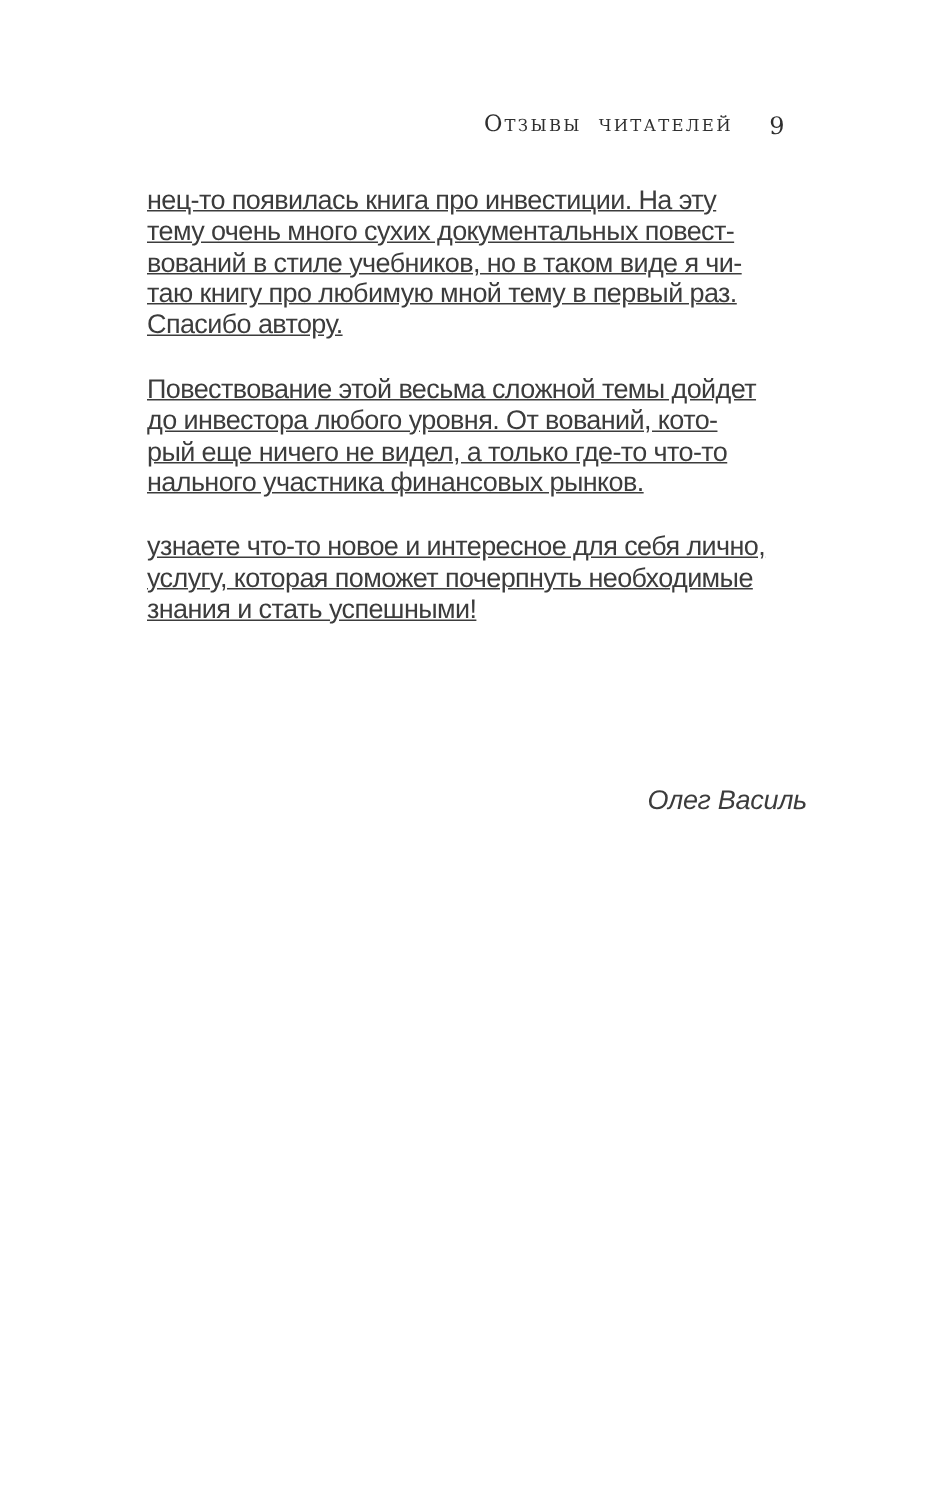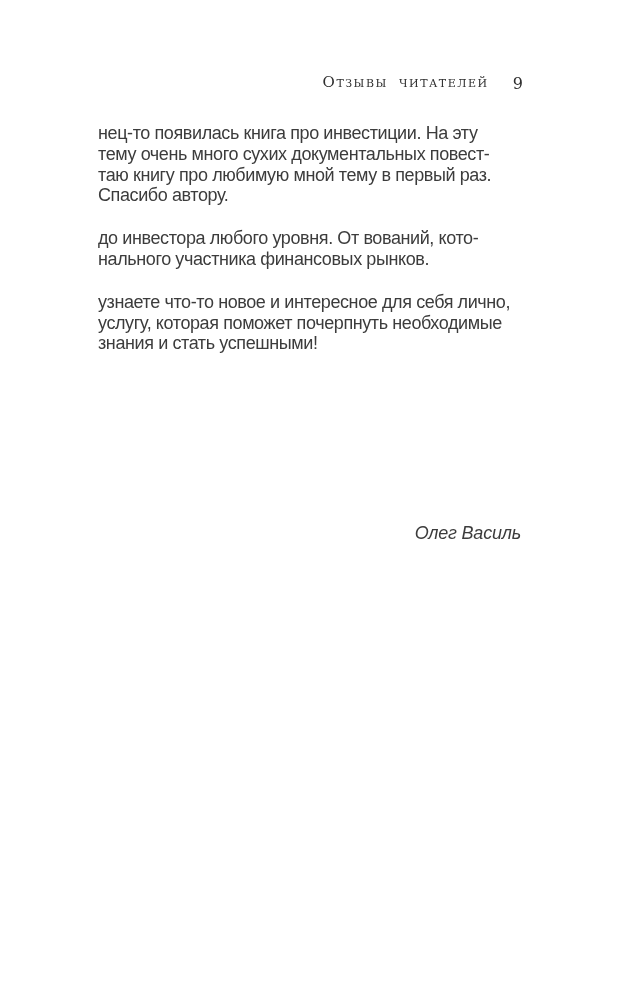--- a/index.html
+++ b/index.html
@@ -46,27 +46,28 @@
     left: 98px;
     top: 123px;
     width: 430px;
     font-size: 18px;
     line-height: 20.8px;
     letter-spacing: -0.4px;
     color: #3c3c3c;
   }
   .paragraph {
     margin: 0 0 22px 0;
+    text-decoration: underline;
   }
   .line {
     white-space: nowrap;
   }
   .signature {
     position: absolute;
-    left: 96px;
+    left: 113px;
     top: 523px;
     width: 425px;
     text-align: right;
     font-size: 18px;
     font-style: italic;
     letter-spacing: -0.2px;
     color: #3c3c3c;
   }
 </style>
 </head>
@@ -76,25 +77,28 @@
 
   <div class="header" style="color: rgb(47, 47, 47);">
     <span class="running-title">Отзывы читателей</span>
     <span class="page-number">9</span>
   </div>
 
   <div class="text-block" id="text-block" style="color: rgb(60, 60, 60);">
       <div class="paragraph">
         <div class="line">нец-то появилась книга про инвестиции. На эту</div>
         <div class="line">тему очень много сухих документальных повест-</div>
+        <div class="line">вований в стиле учебников, но в таком виде я чи-</div>
         <div class="line">таю книгу про любимую мной тему в первый раз.</div>
         <div class="line">Спасибо автору.</div>
       </div>
       <div class="paragraph">
+        <div class="line">Повествование этой весьма сложной темы дойдет</div>
         <div class="line">до инвестора любого уровня. От вований, кото-</div>
+        <div class="line">рый еще ничего не видел, а только где-то что-то</div>
         <div class="line">нального участника финансовых рынков.</div>
       </div>
       <div class="paragraph">
         <div class="line">узнаете что-то новое и интересное для себя лично,</div>
         <div class="line">услугу, которая поможет почерпнуть необходимые</div>
         <div class="line">знания и стать успешными!</div>
       </div>
     </div>
 
   <div class="signature" style="color: rgb(60, 60, 60);">Олег Василь</div>

